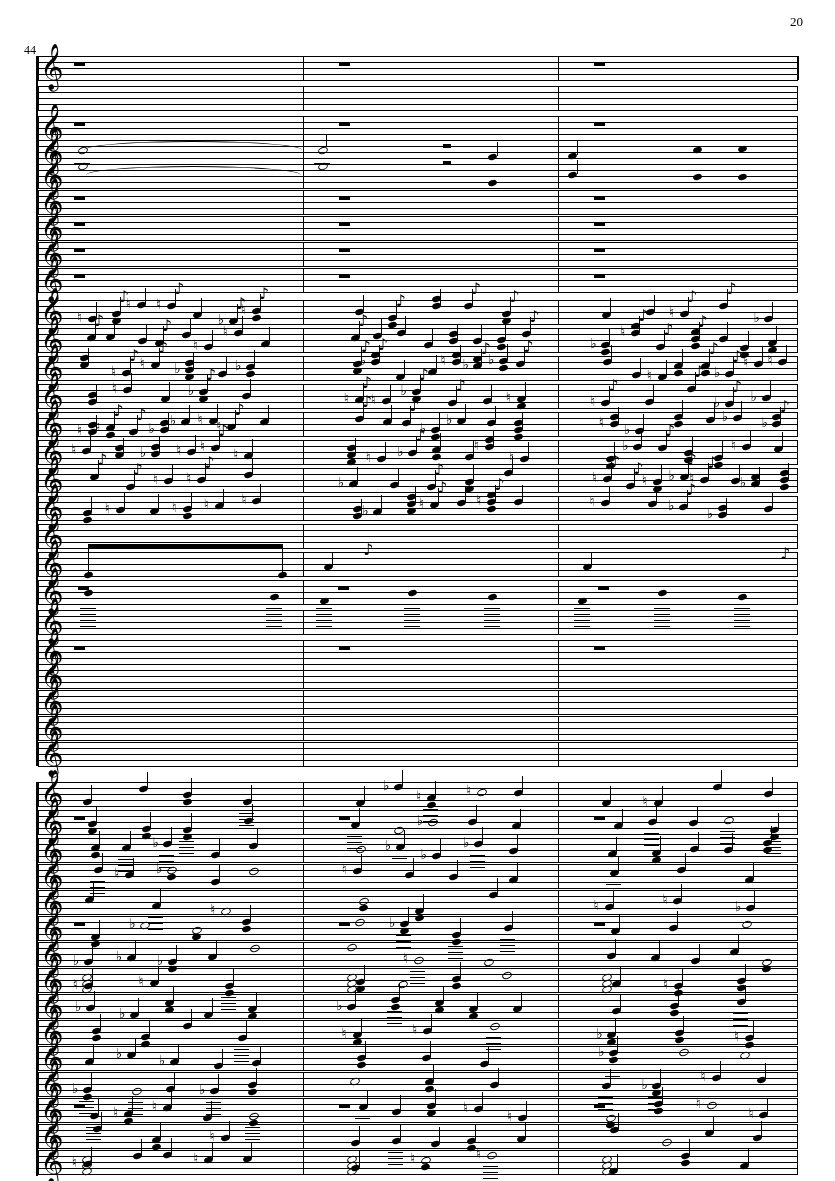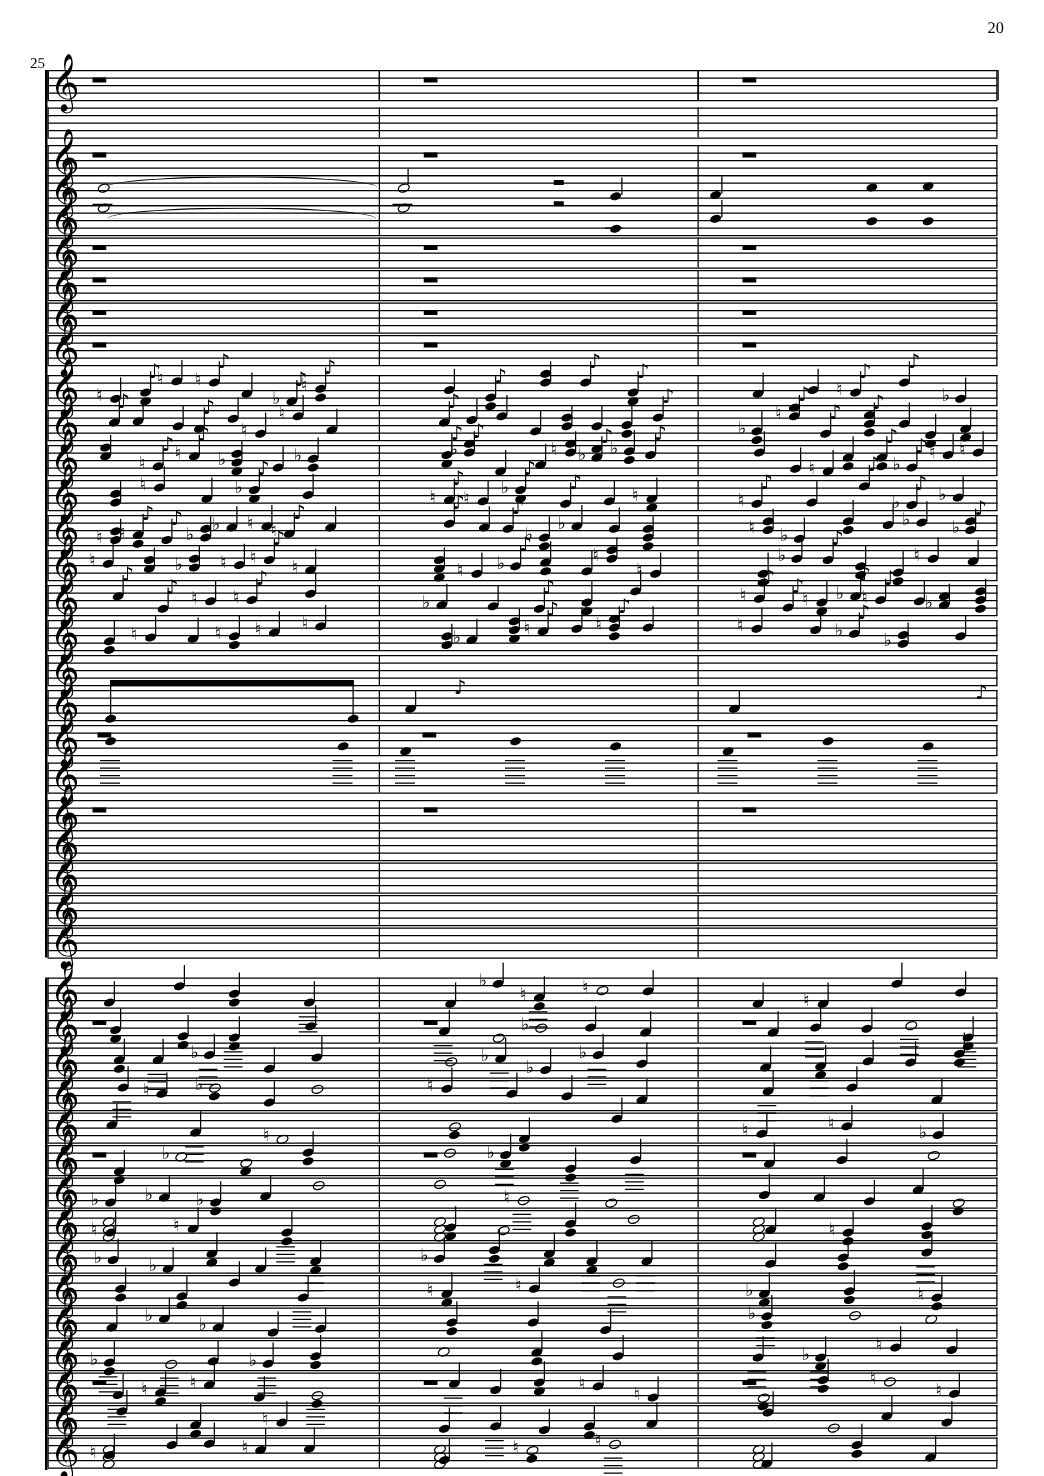--- a/index.html
+++ b/index.html
@@ -143,21 +143,21 @@
     line-height: 14px;
     font-family: "DejaVu Sans", sans-serif;
   }
 </style>
 </head>
 <body>
 
 <div class="page">
 
   <div class="page-number">20</div>
-  <div class="measure-number">25</div>
+  <div class="measure-number">44</div>
 
 
   <div class="score" id="score-root">
       <div class="stave" style="top: 56px; left: 38px; width: 760px;">
         <div class="line l0"></div>
         <div class="line l1"></div>
         <div class="line l2"></div>
         <div class="line l3"></div>
         <div class="line l4"></div>
         <div class="clef">𝄞</div>

